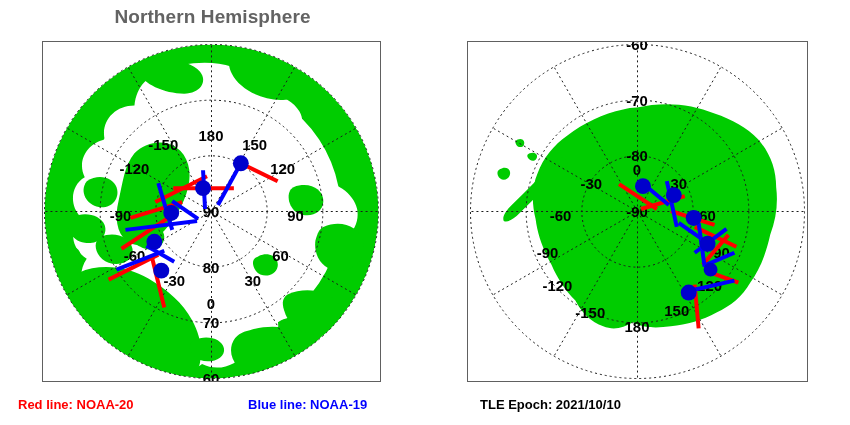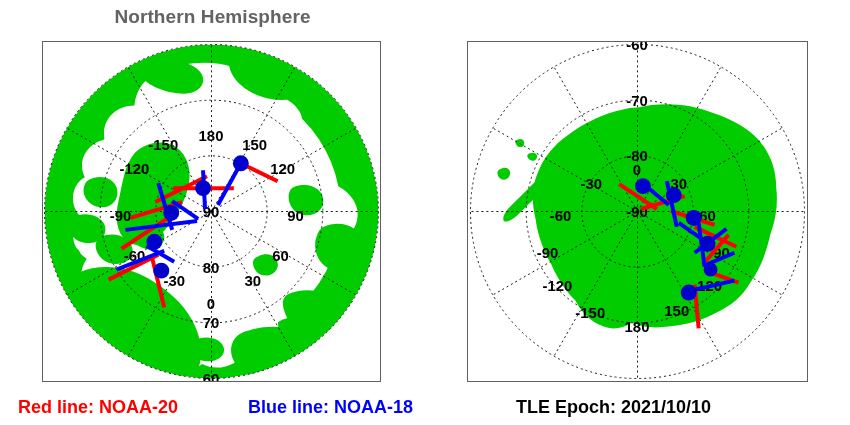--- a/index.html
+++ b/index.html
@@ -67,39 +67,38 @@
     position: absolute;
     left: 0;
     top: 0;
     width: 100%;
     height: 100%;
     display: block;
   }
 
   .footer-item {
     position: absolute;
-    font-size: 18px;
+    font-size: 13px;
     font-weight: bold;
     white-space: nowrap;
   }
   .legend-red {
     left: 18px;
     top: 397px;
     color: #ff0000;
   }
   .legend-blue {
     left: 248px;
     top: 397px;
     color: #0000ff;
   }
   .tle-epoch {
     left: 480px;
     top: 397px;
     color: #000000;
-    margin-left: 36px;
   }
 
   .map-label {
     font-family: "Liberation Sans", sans-serif;
     font-size: 15px;
     font-weight: bold;
     fill: #000000;
   }
 </style>
 </head>
@@ -368,16 +367,16 @@
           <circle cx="227" cy="177" r="8"></circle>
           <circle cx="241" cy="203" r="8"></circle>
           <circle cx="244" cy="229" r="7"></circle>
           <circle cx="222" cy="252" r="8"></circle>
         </g>
       </svg>
     </div>
   </div>
 
   <div class="footer-item legend-red">Red line: NOAA-20</div>
-  <div class="footer-item legend-blue">Blue line: NOAA-18</div>
+  <div class="footer-item legend-blue">Blue line: NOAA-19</div>
   <div class="footer-item tle-epoch">TLE Epoch: 2021/10/10</div>
 
 </div>
 
 </body></html>

